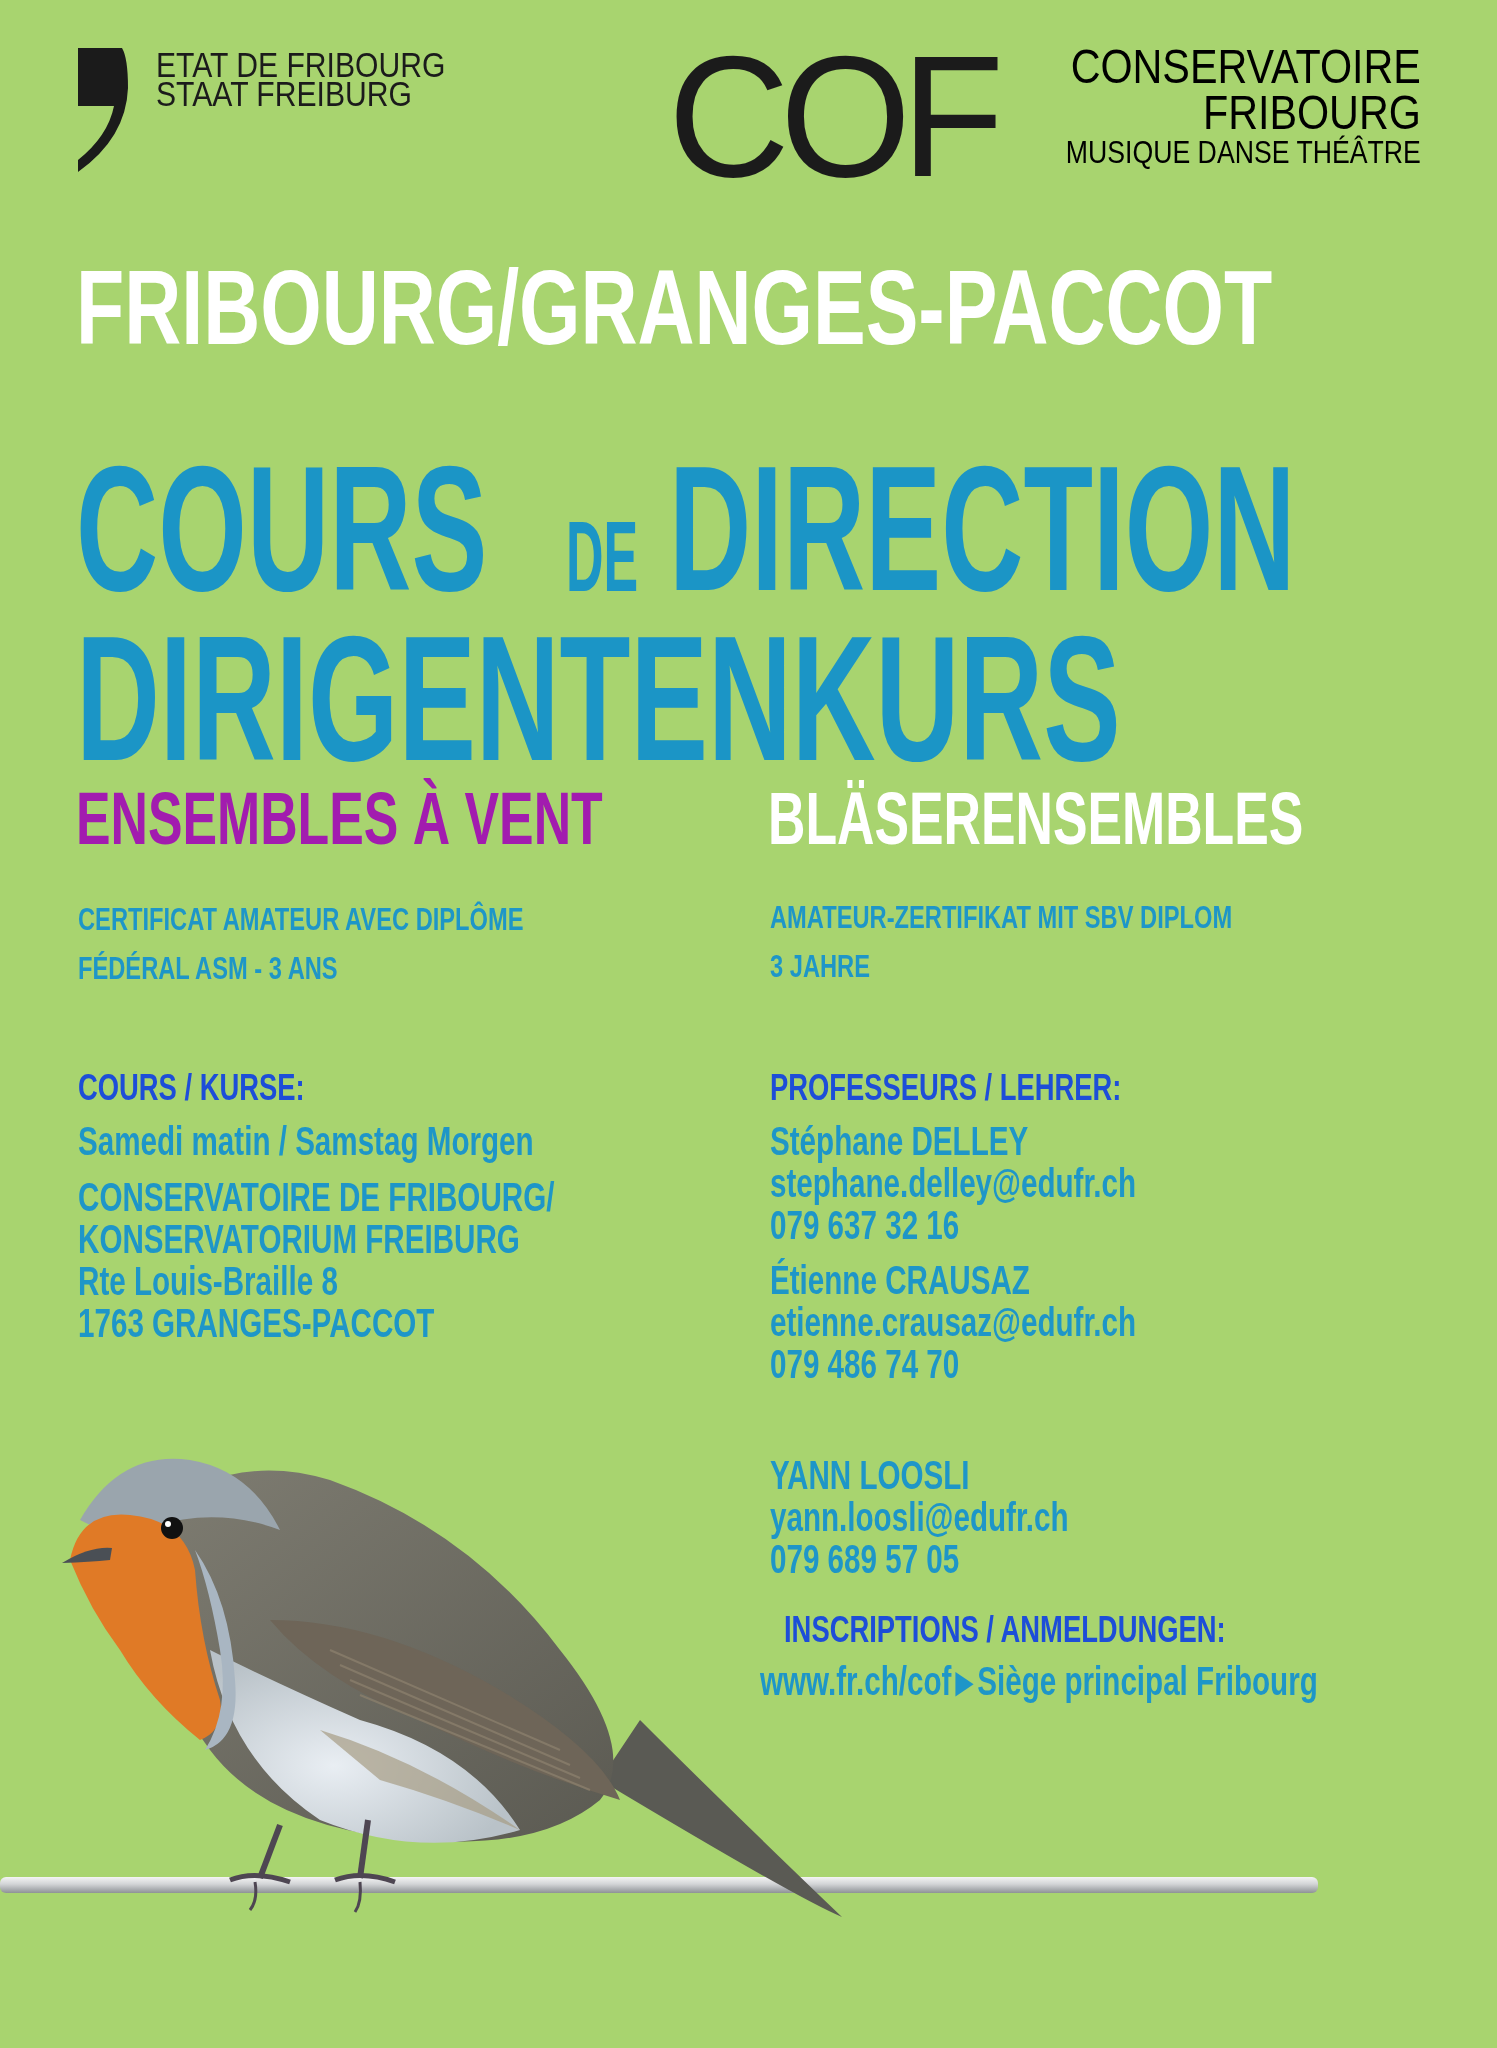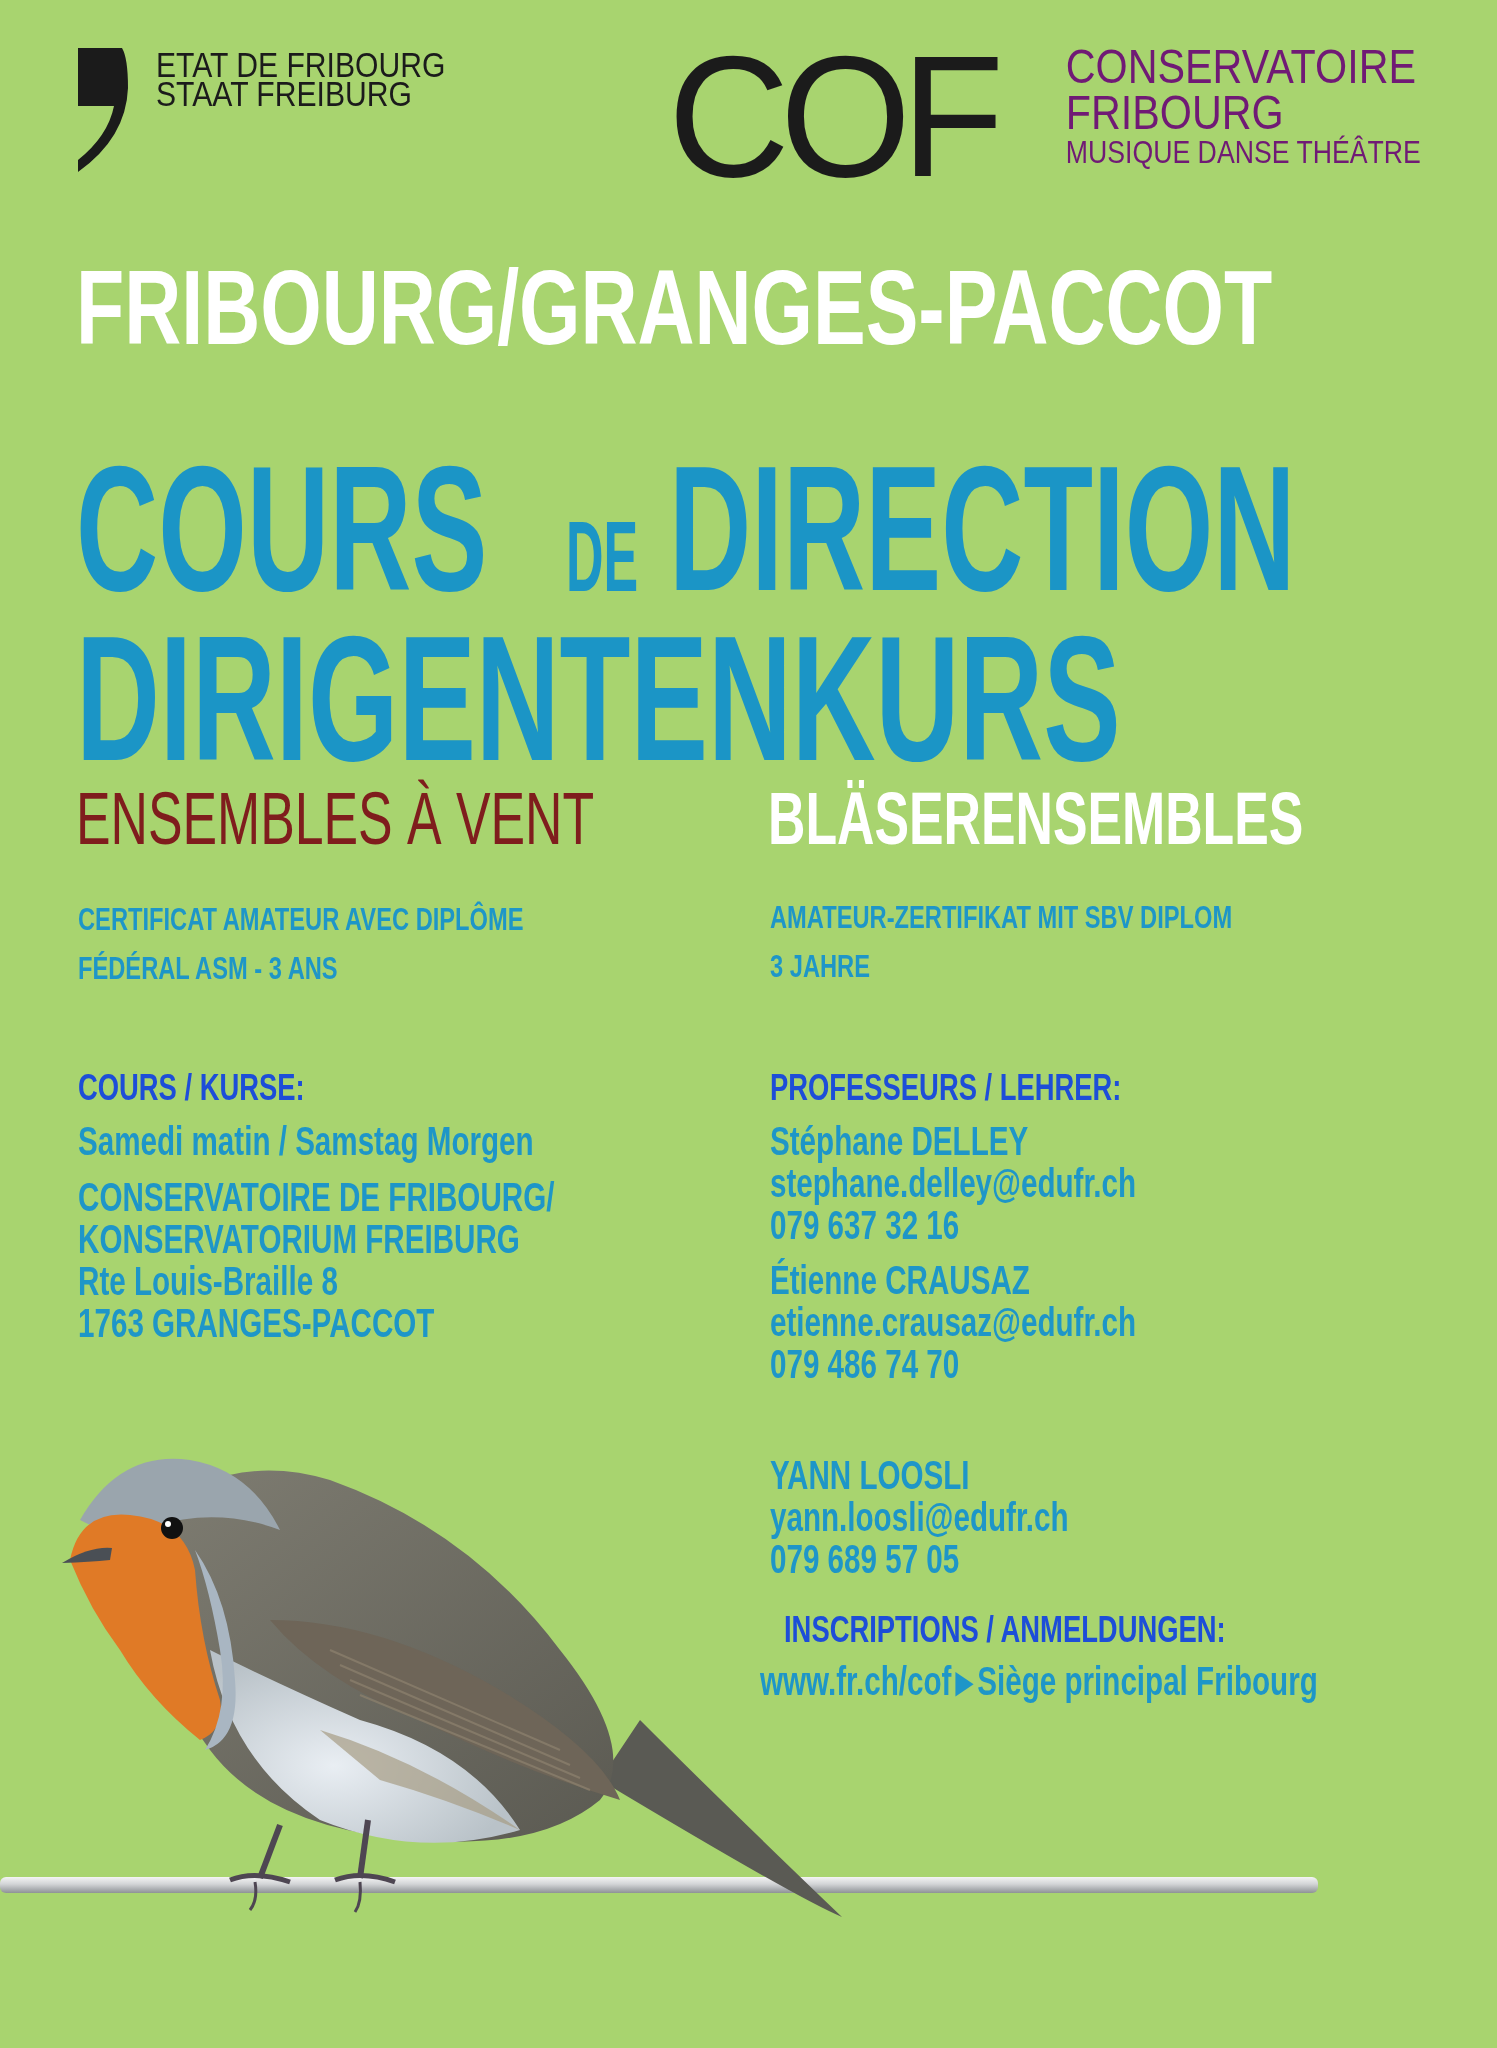--- a/index.html
+++ b/index.html
@@ -14,39 +14,39 @@
     .cond { display: inline-block; transform-origin: left top; white-space: nowrap; }
 
     
     .etat-logo { left: 78px; top: 48px; }
     .comma { left: 78px; top: 48px; width: 66px; height: 124px; }
     .etat-text { left: 156px; top: 50px; color: #1b1b1b; font-size: 35px; line-height: 29px; letter-spacing: 0px; }
     .etat-text div { transform: scaleX(0.86); transform-origin: left top; white-space: nowrap; }
 
     .cof-big { left: 668px; top: 30px; color: #1b1b1b; font-size: 172px; line-height: 172px; letter-spacing: -10px; text-decoration: underline; }
     .cof-big span { display:inline-block; transform: scaleX(0.98); transform-origin:left top; }
-    .cof-name { right: 76px; top: 44px; color: #701a75; }
+    .cof-name { right: 76px; top: 44px; color: #000000; text-align: right; }
     .cof-name .l1 { font-size: 48px; line-height: 46px; }
     .cof-name .l2 { font-size: 48px; line-height: 46px; }
     .cof-name .l3 { font-size: 31px; line-height: 34px; }
     .cof-name div { transform: scaleX(0.86); transform-origin: right top; white-space: nowrap; }
 
     
     .location { left: 76px; top: 254px; color: #ffffff; font-weight: bold; font-size: 106px; line-height: 106px; }
     .location span { transform: scaleX(0.745); }
 
     .title1 { left: 76px; top: 440px; font-weight: bold; font-size: 178px; line-height: 178px; color: #1B95C6; }
     .title1 .cours { transform: scaleX(0.64); }
     .title1 .de { position:absolute; left: 490px; top: 66px; font-size: 100px; line-height: 100px; transform: scaleX(0.52); transform-origin: left top; }
     .title1 .dir { position:absolute; left: 593px; top: 0; transform: scaleX(0.64); transform-origin:left top; }
 
     .title2 { left: 76px; top: 610px; font-weight: bold; font-size: 178px; line-height: 178px; color: #1B95C6; }
     .title2 span { transform: scaleX(0.652); }
 
-    .sub-left { left: 76px; top: 782px; color: #7f1d1d; font-weight: normal; font-size: 74px; line-height: 74px; }
+    .sub-left { left: 76px; top: 782px; color: #a21caf; font-weight: bold; font-size: 74px; line-height: 74px; }
     .sub-left span { transform: scaleX(0.7); }
     .sub-right { left: 768px; top: 782px; color: #fff; font-weight: bold; font-size: 74px; line-height: 74px; }
     .sub-right span { transform: scaleX(0.7); }
 
     .cert { font-weight: bold; font-size: 32px; line-height: 49px; color: #1E96C8; }
     .cert div { transform: scaleX(0.74); transform-origin: left top; white-space: nowrap; }
     .cert-left { left: 78px; top: 895px; }
     .cert-right { left: 770px; top: 893px; }
 
     .label { color: #1d4ed8; font-weight: bold; font-size: 37px; line-height: 40px; }

